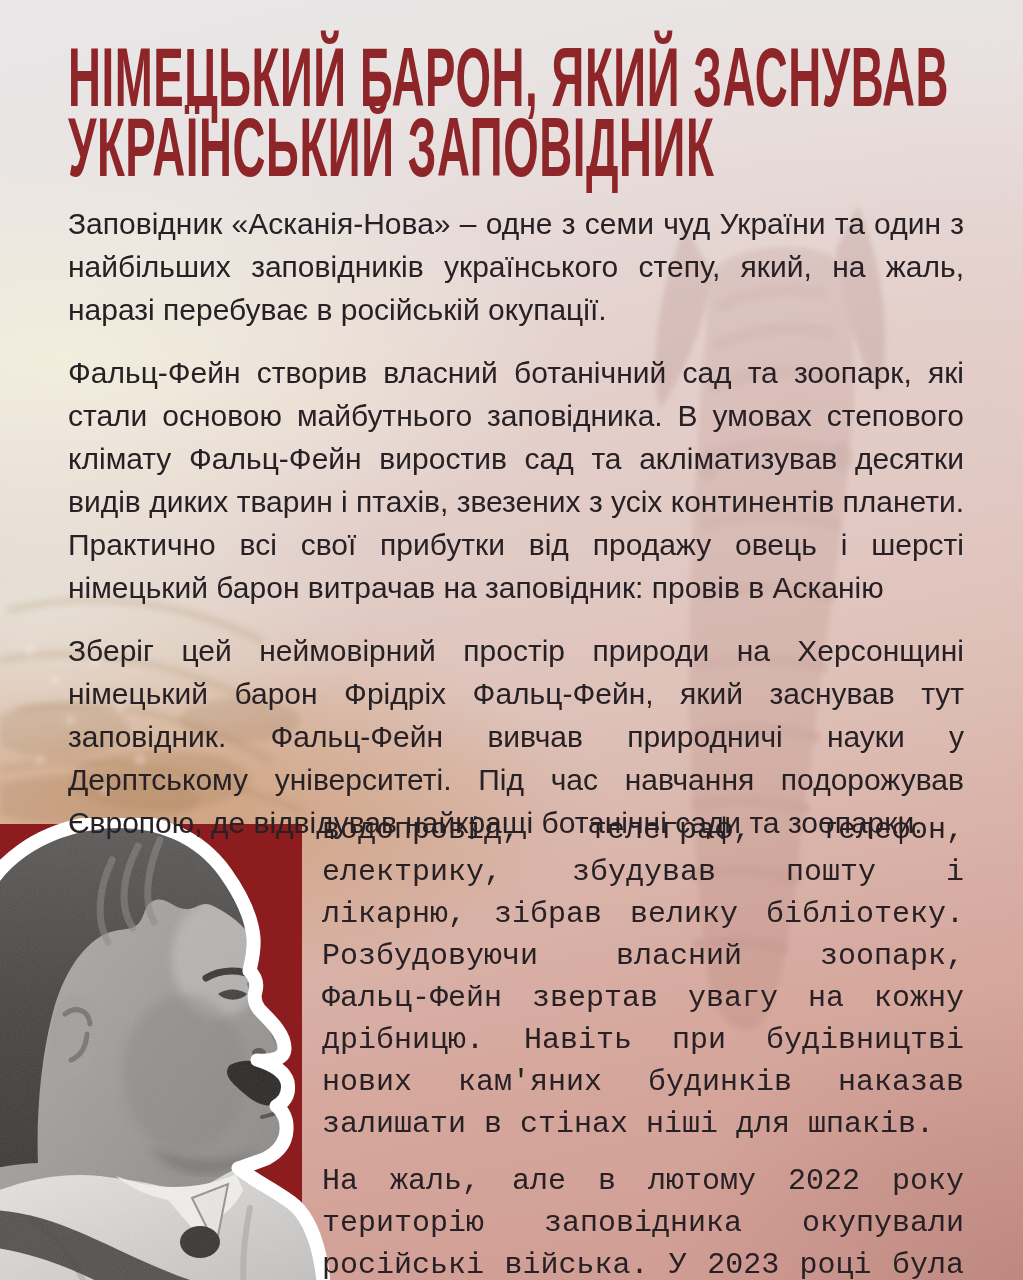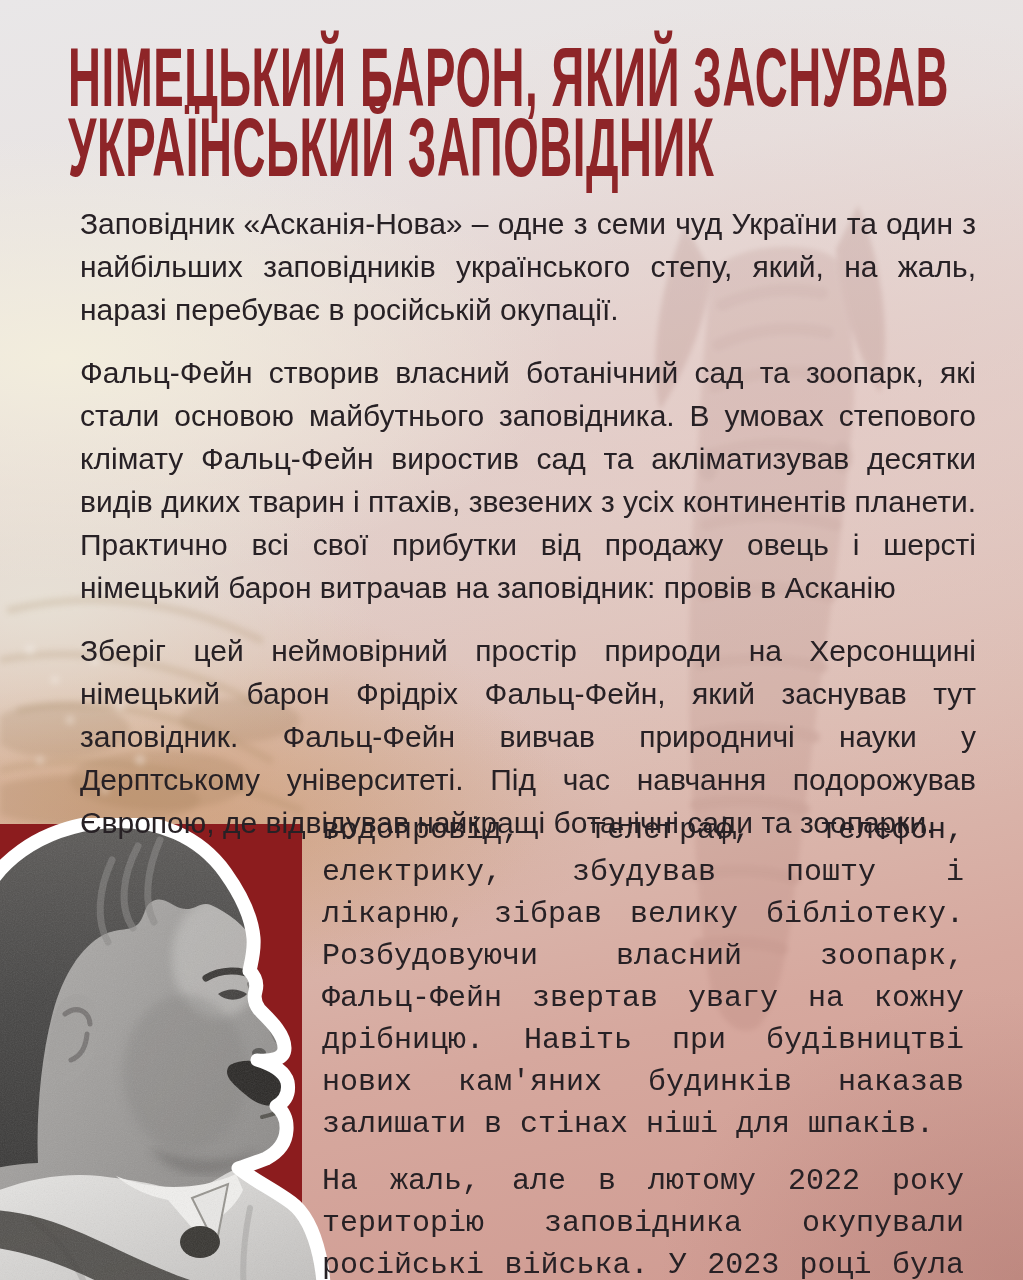--- a/index.html
+++ b/index.html
@@ -25,21 +25,21 @@
   
   .title{
     position:absolute;left:68px;top:22px;z-index:5;
     color:#8E2528;font-weight:bold;white-space:nowrap;
   }
   .title .tline{display:block;height:70px;line-height:70px;font-size:83px;}
   .title .tline > span{display:inline-block;transform:scaleX(0.55);transform-origin:left center;letter-spacing:1px;}
   
   .copy{color:#272125;font-size:30px;text-align:justify;z-index:5;position:absolute;}
   .copy p{margin:0;}
-  .text-top{left:80px;top:202px;width:896px;line-height:43px;}
+  .text-top{left:68px;top:202px;width:896px;line-height:43px;}
   .text-top p{margin-bottom:20px;}
   .text-right{left:322px;top:809px;width:642px;line-height:42px;}
   .text-right p{margin-bottom:15px;font-family:Liberation Mono, monospace;}
   
   .red-block{position:absolute;left:0;top:824px;width:302px;height:456px;background:#8C1C1E;z-index:2;}
   .portrait{position:absolute;left:0;top:818px;width:360px;height:462px;z-index:3;}
 </style>
 </head>
 <body>
 

